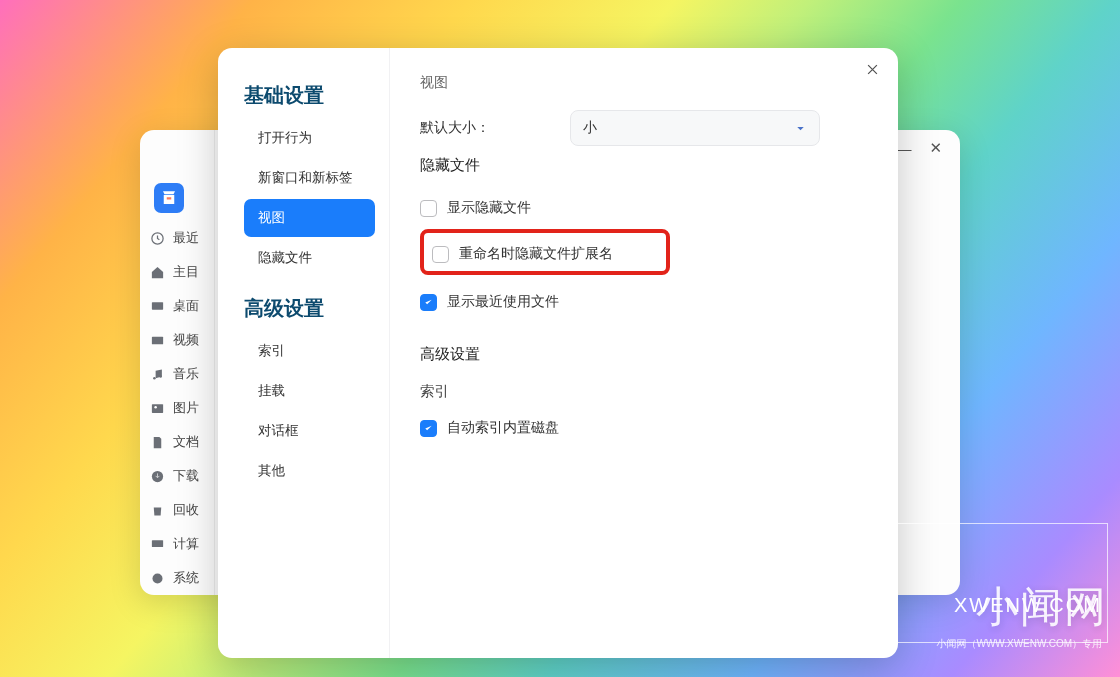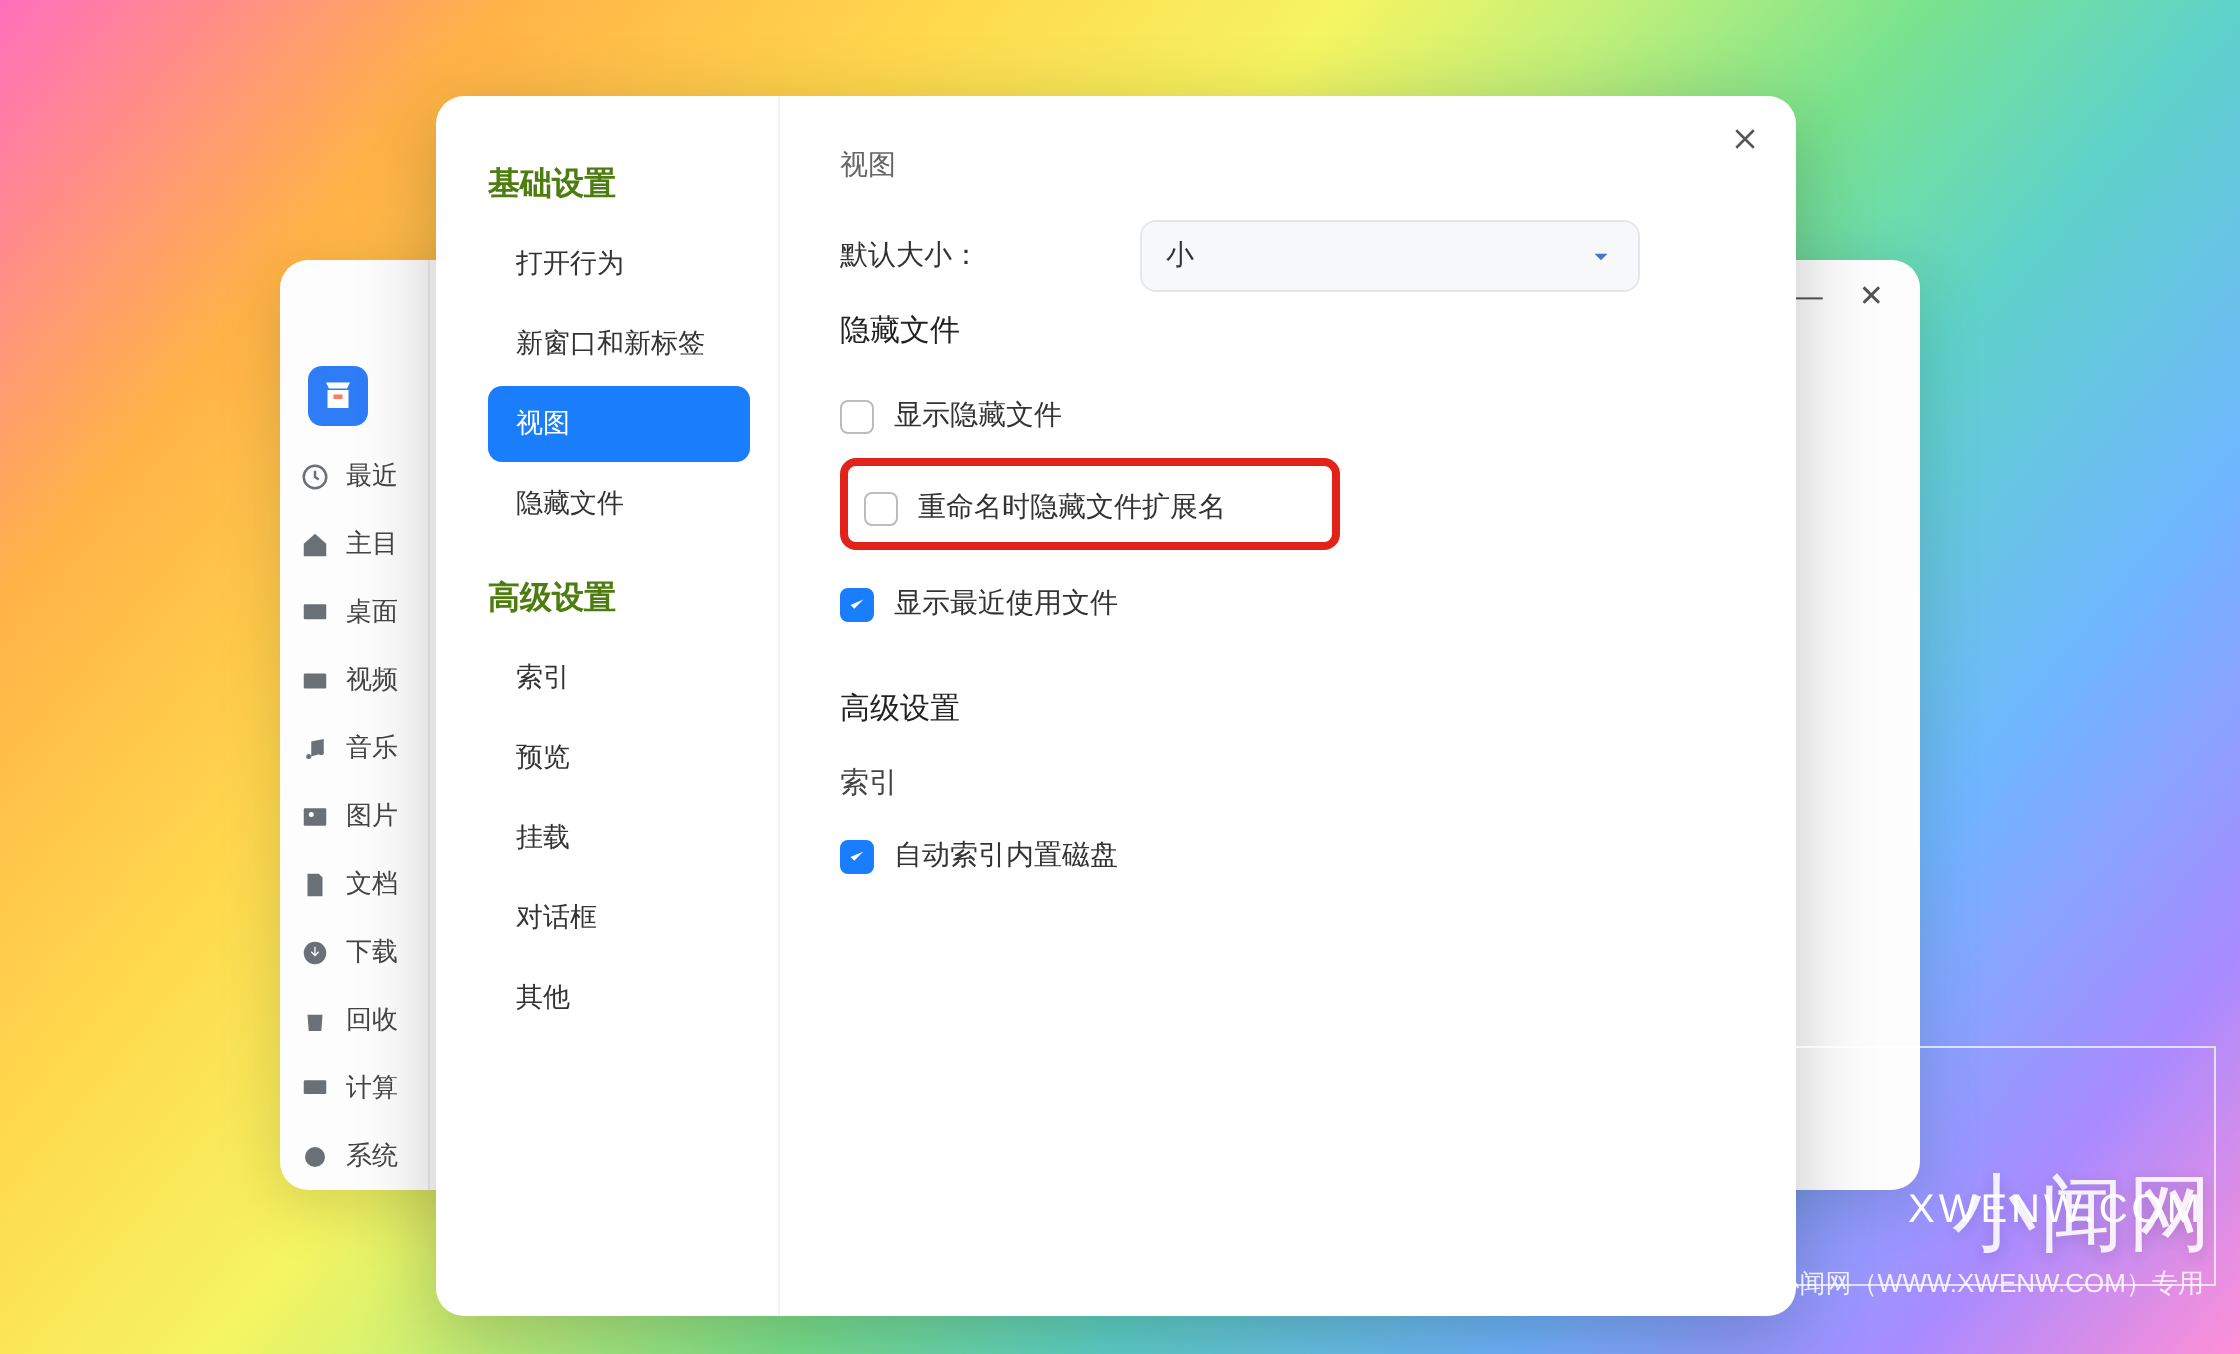--- a/index.html
+++ b/index.html
@@ -23,39 +23,39 @@
     .bw-titlebar .tb-btn{ color:#555; font-size:15px; cursor:pointer;}
     
     .modal {
       position:absolute; left:218px; top:48px; width:680px; height:610px;
       background:#fff; border-radius:14px; box-shadow:0 10px 40px rgba(0,0,0,.22);
       display:flex; overflow:hidden;
     }
     .modal-close { position:absolute; top:14px; right:18px; cursor:pointer; color:#555; }
     .modal-close svg{width:15px;height:15px;}
     .m-nav { width:172px; padding:26px 14px 10px 26px; border-right:1px solid #f1f1f3; }
-    .m-group-title { font-size:16px; font-weight:600; color:#4d7c0f; margin:8px 0 10px 0; }
+    .m-group-title { font-size:20px; font-weight:600; color:#0c4a6e; margin:8px 0 10px 0; }
     .m-nav-item { font-size:13.5px; color:#333; padding:10px 14px; border-radius:7px; cursor:pointer; margin-bottom:2px;}
     .m-nav-item.active { background:#1a7dfb; color:#fff; }
     .m-content { flex:1; padding:26px 30px 10px 30px; overflow:hidden; }
     .section-partial { font-size:14px; color:#666; margin-bottom:18px; }
     .form-row { display:flex; align-items:center; margin-bottom:10px; }
     .form-label { width:150px; font-size:14px; color:#333; }
     .form-select { flex:1; max-width:250px; height:36px; background:#f7f8f9; border:1px solid #e6e7ea; border-radius:8px; display:flex; align-items:center; justify-content:space-between; padding:0 12px; font-size:14px; color:#333; cursor:pointer;}
     .form-select svg{width:13px;height:13px;fill:#4a72c9;}
     .section-title { font-size:15px; font-weight:500; color:#222; margin:10px 0 18px 0; }
     .checkbox-row { display:flex; align-items:center; gap:10px; padding:6px 0 12px 0; font-size:14px; color:#333; }
     .cb { width:17px; height:17px; border:1.5px solid #bcbcbf; border-radius:4px; display:flex; align-items:center; justify-content:center; cursor:pointer;}
     .cb.checked { background:#1a7dfb; border-color:#1a7dfb; }
     .cb.checked svg{width:11px;height:11px;fill:#fff;}
     .highlight-box { border:4px solid #e2231a; border-radius:8px; padding:8px 8px 4px 8px; width:250px; margin-bottom:12px; }
     .subsection { font-size:14.5px; color:#444; margin:6px 0 12px 0; }
     .watermark { position:absolute; right:12px; bottom:42px; display:flex; align-items:flex-end; gap:4px; opacity:.88; pointer-events:none; }
     .watermark .wm-text { font-size:42px; font-weight:400; color:#fff; text-shadow:0 2px 8px rgba(0,0,0,.2); letter-spacing:2px; }
-    .wm-sub { position:absolute; right:18px; bottom:26px; color:#fff; font-size:13px; opacity:.85; pointer-events:none;margin-left:45px;}
+    .wm-sub { position:absolute; right:18px; bottom:26px; color:#fff; font-size:10px; opacity:.85; pointer-events:none;margin-left:45px;}
     .wm-box { position:absolute; right:12px; bottom:34px; width:340px; height:120px; border:1px solid rgba(255,255,255,.7); pointer-events:none;}
     .wm-side { position:absolute; right:350px; bottom:40px; writing-mode:vertical-lr; font-size:9px; color:rgba(255,255,255,.7); pointer-events:none;}
   </style>
 </head>
 <body>
 
 <div class="back-window">
   <div class="bw-titlebar">
     <span class="tb-btn">—</span>
     <span class="tb-btn">✕</span>
@@ -151,21 +151,20 @@
 
   <div class="m-nav">
     <div class="m-group-title">基础设置</div>
     <div class="m-nav-item">打开行为</div>
     <div class="m-nav-item">新窗口和新标签</div>
     <div class="m-nav-item active">视图</div>
     <div class="m-nav-item">隐藏文件</div>
 
     <div class="m-group-title" style="margin-top:18px">高级设置</div>
     <div class="m-nav-item">索引</div>
-    <div class="m-nav-item">预览</div>
     <div class="m-nav-item">挂载</div>
     <div class="m-nav-item">对话框</div>
     <div class="m-nav-item">其他</div>
   </div>
 
   <div class="m-content">
     <div class="section-partial">视图</div>
 
     <div class="form-row">
       <div class="form-label">默认大小：</div>

